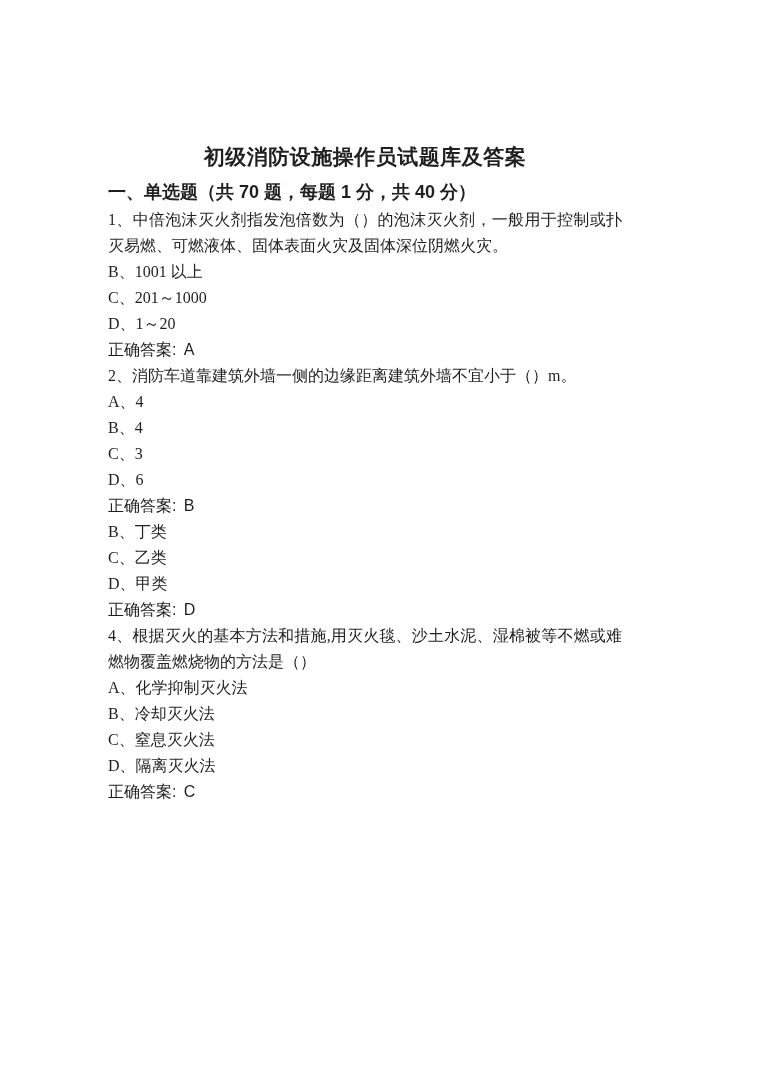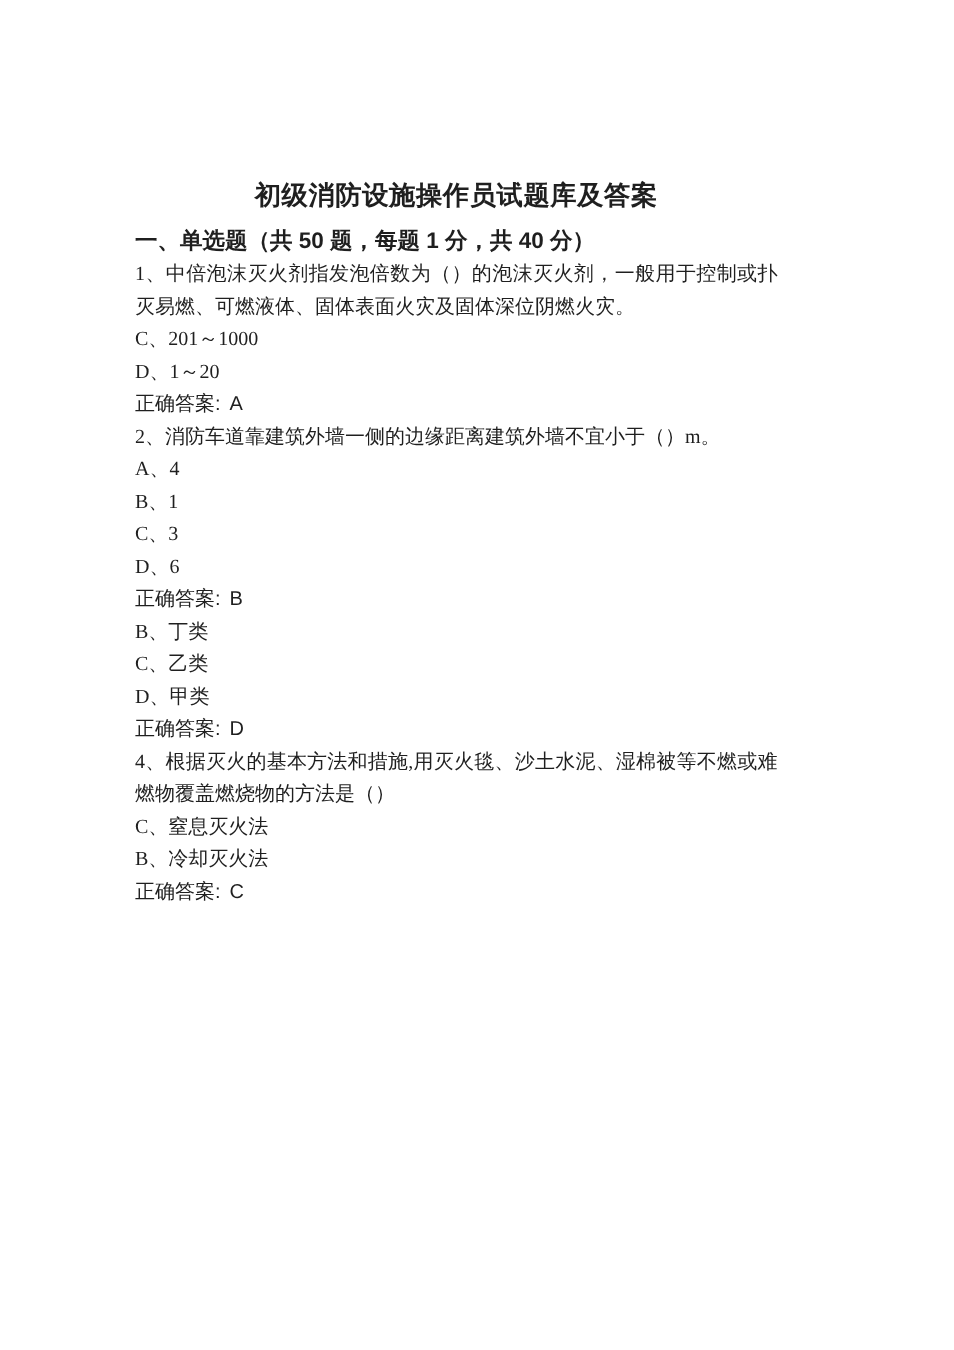--- a/index.html
+++ b/index.html
@@ -66,47 +66,50 @@
   }
 </style>
 </head>
 <body>
 
 <div class="page">
   <div class="content">
 
     <h1 class="doc-title">初级消防设施操作员试题库及答案</h1>
 
-    <h2 class="section-heading">一、单选题（共 50 题，每题 1 分，共 40 分）</h2>
+    <h2 class="section-heading">一、单选题（共 70 题，每题 1 分，共 40 分）</h2>
 
     <section>
       <p class="q-text">1、中倍泡沫灭火剂指发泡倍数为（）的泡沫灭火剂，一般用于控制或扑灭易燃、可燃液体、固体表面火灾及固体深位阴燃火灾。</p>
+      <div class="option">B、1001 以上</div>
       <div class="option">C、201～1000</div>
       <div class="option">D、1～20</div>
       <div class="answer-line"><span>正确答案:</span><span class="answer-letter">A</span></div>
     </section>
 
     <section>
       <p class="q-text">2、消防车道靠建筑外墙一侧的边缘距离建筑外墙不宜小于（）m。</p>
       <div class="option">A、4</div>
-      <div class="option">B、1</div>
+      <div class="option">B、4</div>
       <div class="option">C、3</div>
       <div class="option">D、6</div>
       <div class="answer-line"><span>正确答案:</span><span class="answer-letter">B</span></div>
     </section>
 
     <section>
       <div class="option">B、丁类</div>
       <div class="option">C、乙类</div>
       <div class="option">D、甲类</div>
       <div class="answer-line"><span>正确答案:</span><span class="answer-letter">D</span></div>
     </section>
 
     <section>
       <p class="q-text">4、根据灭火的基本方法和措施,用灭火毯、沙土水泥、湿棉被等不燃或难燃物覆盖燃烧物的方法是（）</p>
+      <div class="option">A、化学抑制灭火法</div>
+      <div class="option">B、冷却灭火法</div>
       <div class="option">C、窒息灭火法</div>
-      <div class="option">B、冷却灭火法</div>
+      <div class="option">D、隔离灭火法</div>
       <div class="answer-line"><span>正确答案:</span><span class="answer-letter">C</span></div>
     </section>
 
 
   </div>
 </div>
 
 </body></html>

